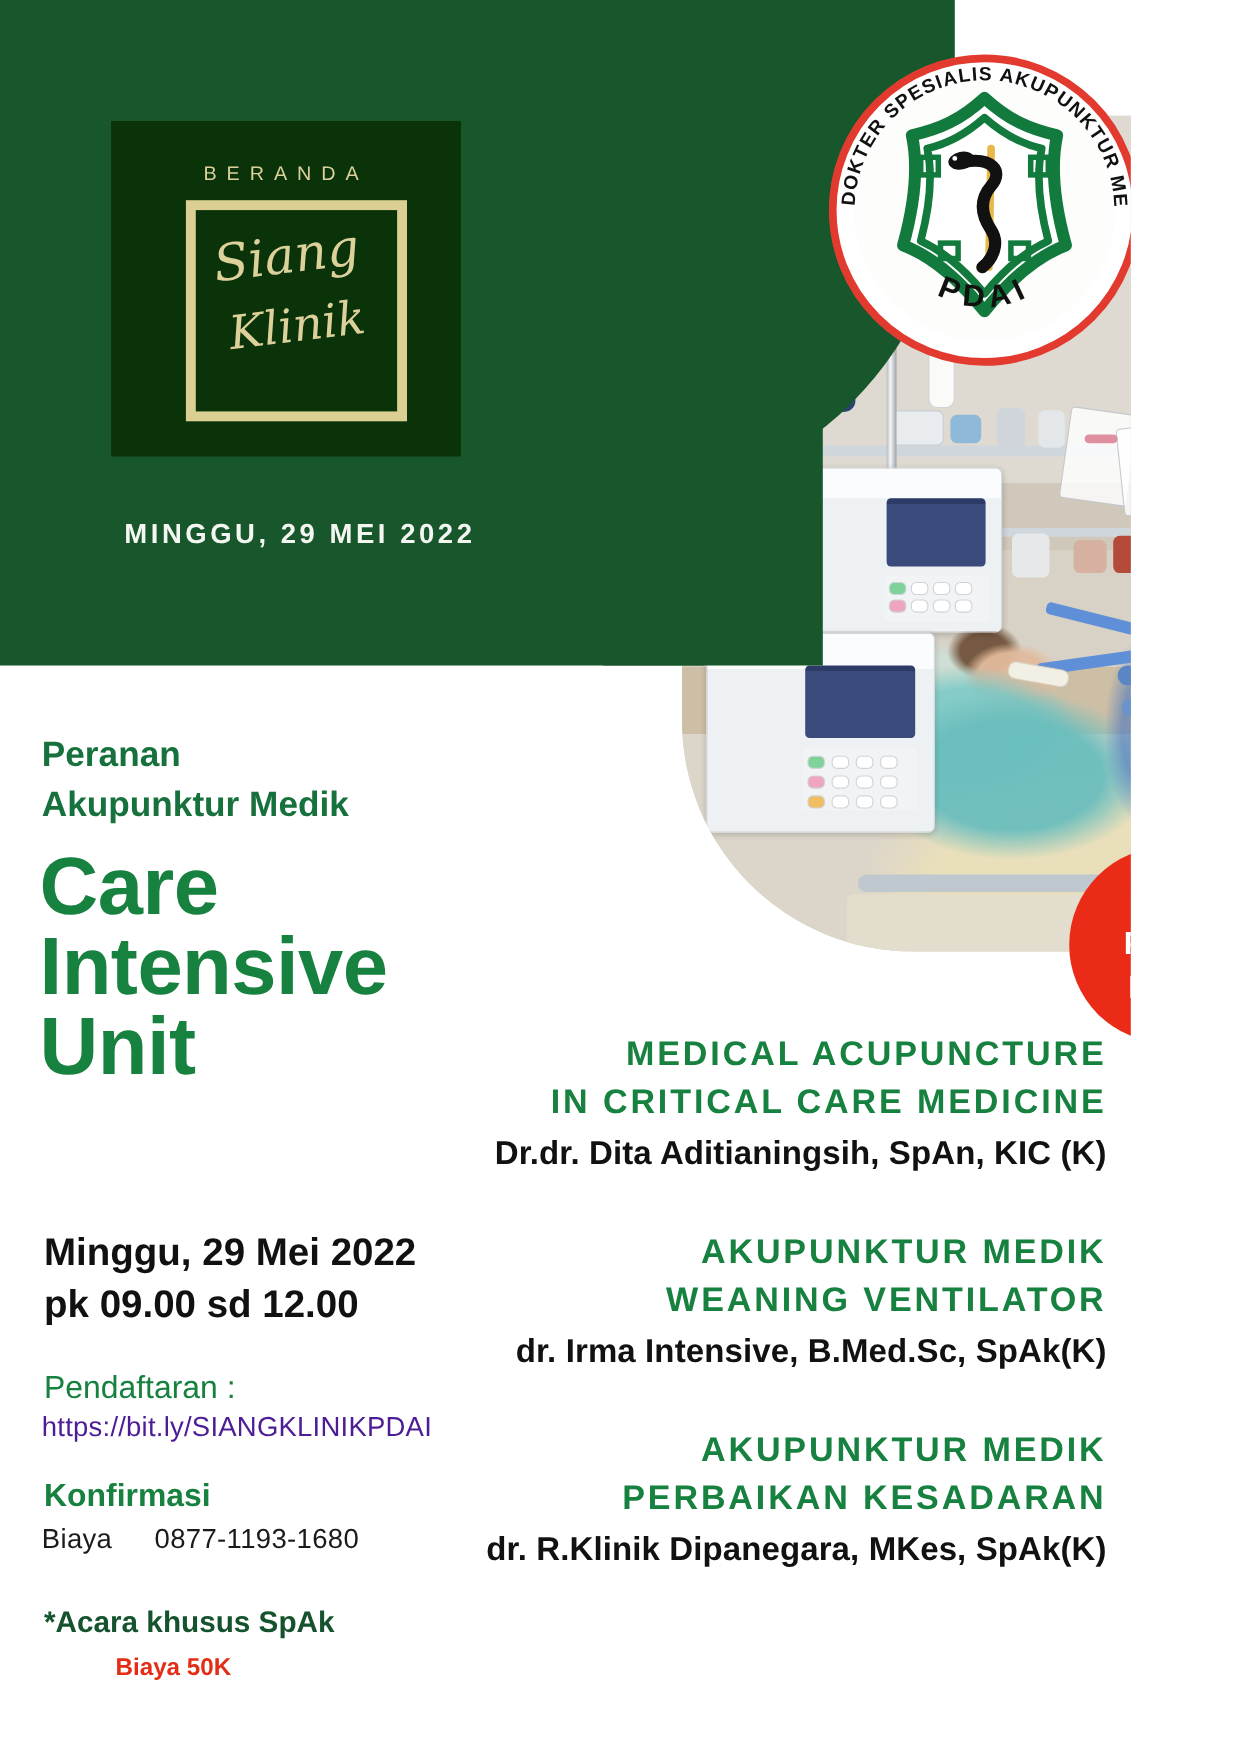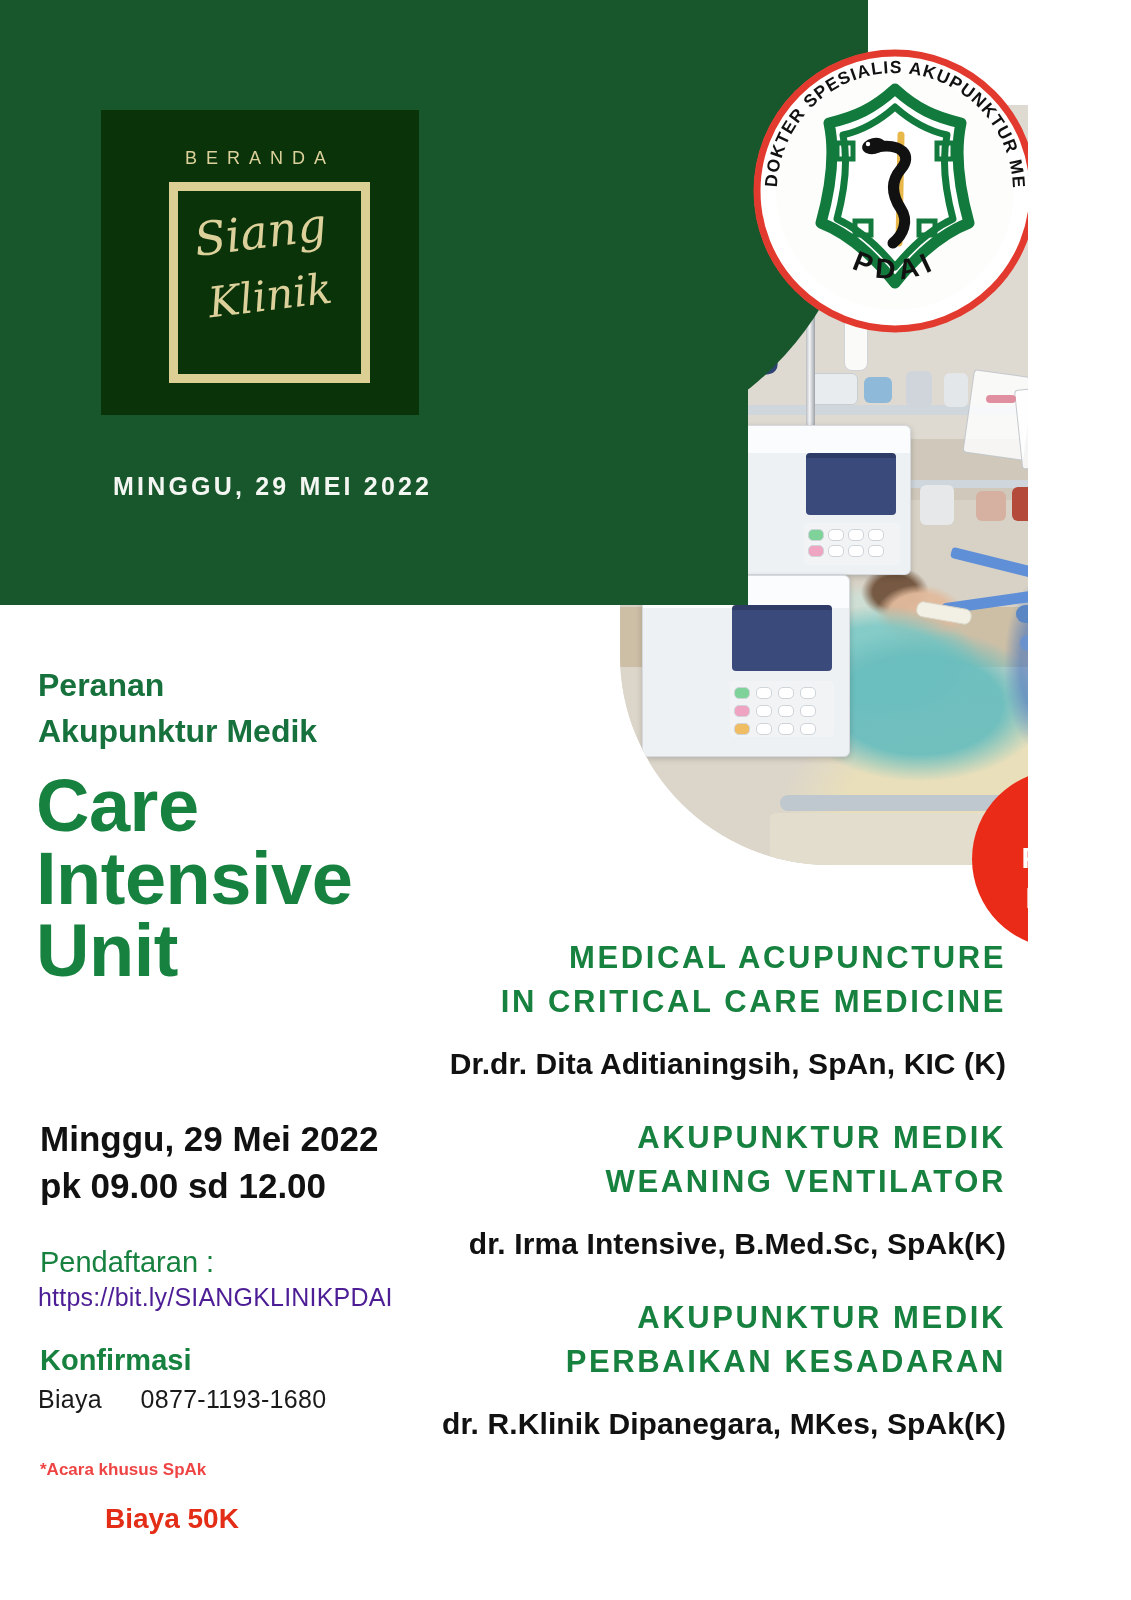--- a/index.html
+++ b/index.html
@@ -166,45 +166,45 @@
   .conf-label{
     position:absolute;left:40px;top:1344px;
     color:#17813F;font-size:29px;font-weight:700;
   }
   .conf-value{
     position:absolute;left:38px;top:1385px;
     color:#1a1a1a;font-size:25px;font-weight:400;letter-spacing:.3px;
   }
   .note1{
     position:absolute;left:40px;top:1460px;
-    color:#ef4444;font-size:17px;font-weight:700;
+    color:#14532d;font-size:27px;font-weight:700;
   }
   .note2{
     position:absolute;left:105px;top:1503px;
-    color:#E32D16;font-size:28px;font-weight:700;
+    color:#E32D16;font-size:22px;font-weight:700;
   }
 
   
   .sessions{
     position:absolute;right:22px;
     width:660px;
     text-align:right;
   }
   .sess-topic{
     color:#17813F;
     font-size:31px;font-weight:700;
     letter-spacing:2.6px;
     line-height:1.42;
     text-transform:uppercase;
   }
   .sess-name{
     color:#111111;
     font-size:30px;font-weight:700;
     letter-spacing:.1px;
-    margin-top:23px;
+    margin-top:8px;
   }
   #sess0{top:936px;}
   #sess1{top:1116px;}
   #sess2{top:1296px;}
 </style>
 </head>
 <body>
 
 <div id="poster">
 

